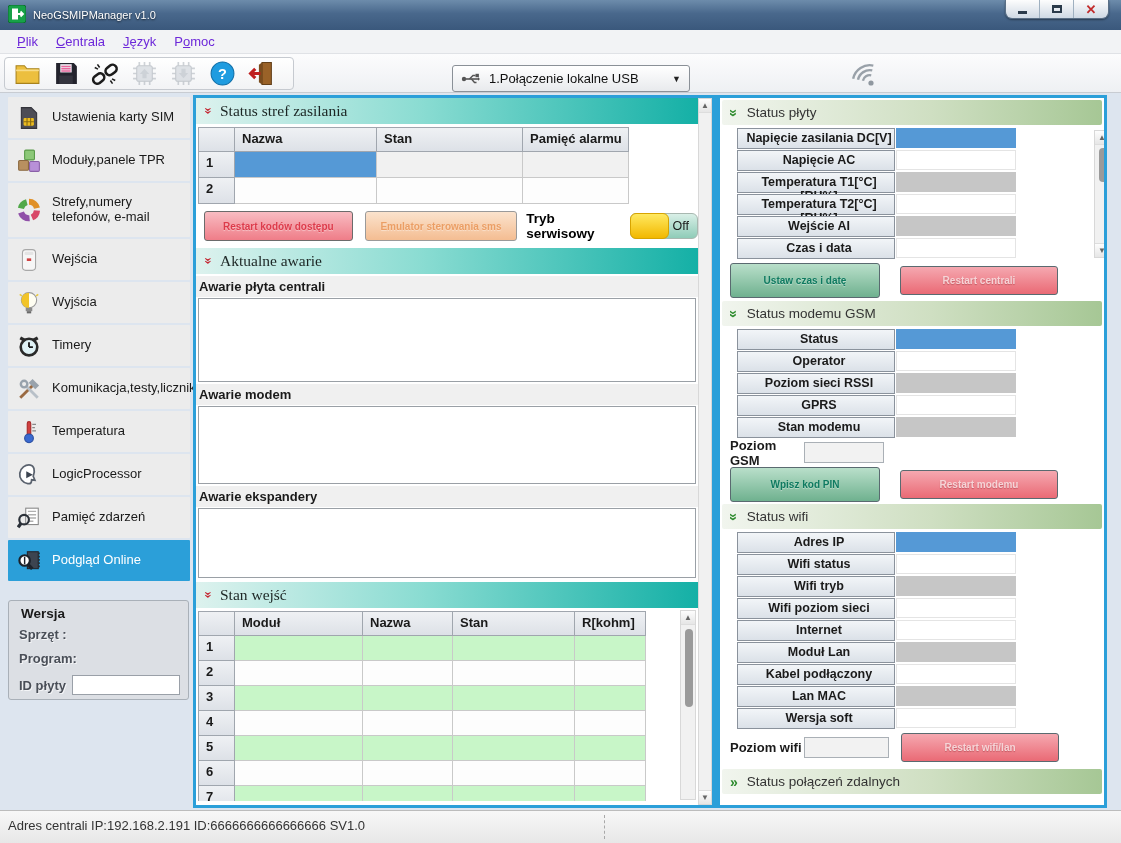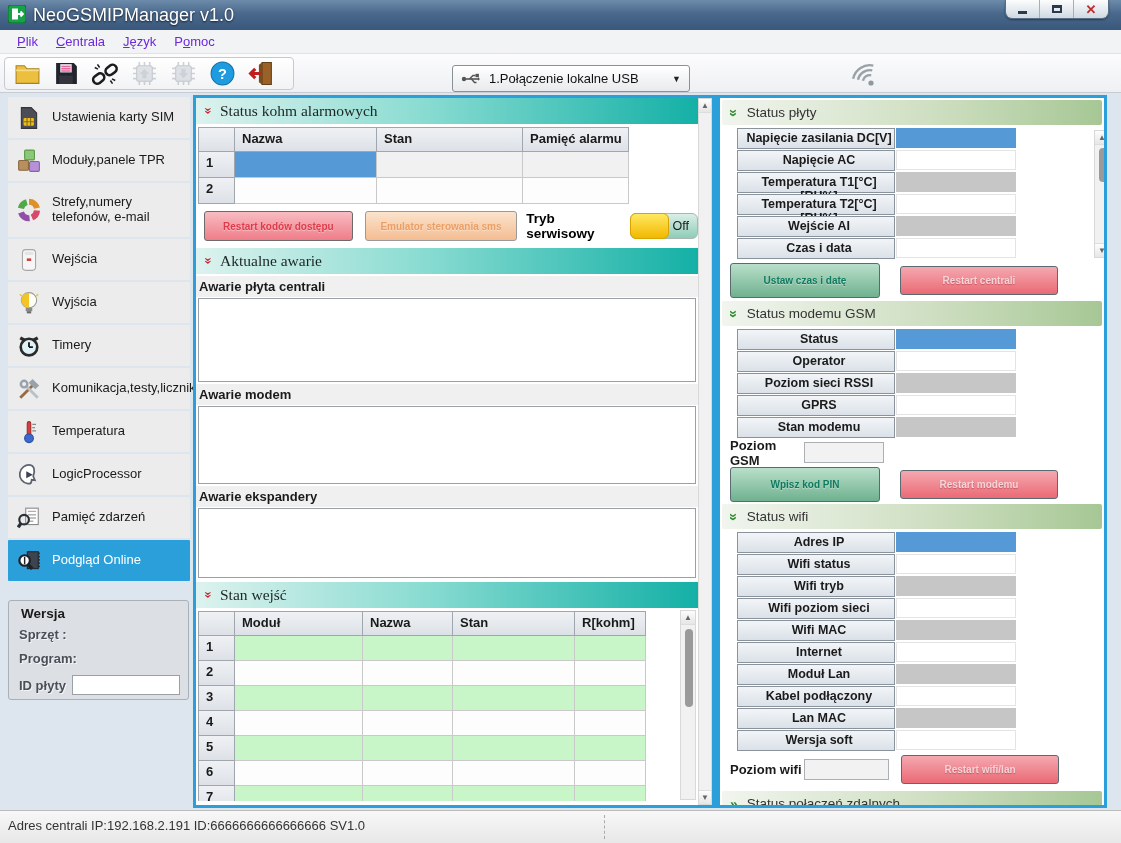--- a/index.html
+++ b/index.html
@@ -3,21 +3,21 @@
 <meta charset="utf-8">
 <style>
   * { box-sizing: border-box; margin: 0; padding: 0; }
   html,body { width:1121px; height:843px; overflow:hidden; }
   body { font-family:"Liberation Sans", sans-serif; background:#dde5ef; position:relative; font-size:13px; color:#1a1a1a; }
 
   
   .titlebar { position:absolute; left:0; top:0; width:1121px; height:30px;
     background:linear-gradient(#6d8cab 0%, #49688c 45%, #3a587c 100%);
     display:flex; align-items:center; padding-left:8px; }
-  .title-text { color:#fff; font-size:18px; margin-left:7px; text-shadow:0 1px 2px rgba(0,0,0,.7); }
+  .title-text { color:#fff; font-size:11px; margin-left:7px; text-shadow:0 1px 2px rgba(0,0,0,.7); }
   .winbtns { position:absolute; right:12px; top:0; height:19px; display:flex;
     border:1px solid #5a6f86; border-top:none; border-radius:0 0 7px 7px; overflow:hidden;
     background:linear-gradient(#fdfdfd,#cfd9e4); box-shadow:0 1px 2px rgba(0,0,0,.4); }
   .winbtn { width:34px; height:100%; display:flex; align-items:center; justify-content:center;
     border-right:1px solid #9fb0c0; font-size:12px; color:#2a3a4a; cursor:default; }
   .winbtn:last-child { border-right:none; }
   .glyph-min { width:9px; height:3px; background:#2a3a4a; margin-top:6px; }
   .glyph-max { width:10px; height:8px; border:2px solid #2a3a4a; border-top-width:3px; }
   .winbtn.close { color:#c22b2b; font-weight:bold; font-size:13px; }
 
@@ -391,21 +391,21 @@
     <input class="vinput" value="" style="">
   </div>
 </div>
 
 <div class="maincontainer">
 
   <div class="centerpanel">
     <div class="cp-content">
       <div class="sec-h teal">
         <span class="chev red">»</span>
-        <span>Status kohm alarmowych</span>
+        <span>Status stref zasilania</span>
       </div>
       <div class="gridtable t-strefy"><div class="g-row">
             <div class="g-hcell" style="width: 36px;"></div>
             <div class="g-hcell" style="width: 142px;">Nazwa</div>
             <div class="g-hcell" style="width: 146px;">Stan</div>
             <div class="g-hcell" style="width: 106px;">Pamięć alarmu</div>
           </div><div class="g-row">
             <div class="g-numcell" style="width: 36px;">1</div>
             <div class="g-cell g-selected" style="width: 142px;"></div>
             <div class="g-cell g-light" style="width: 146px;"></div>
@@ -602,24 +602,20 @@
           </div>
           <div class="kvrow">
             <div class="kvlabel">Wifi tryb</div>
             <div class="kvvalue kv-gray"></div>
           </div>
           <div class="kvrow">
             <div class="kvlabel">Wifi poziom sieci</div>
             <div class="kvvalue kv-white"></div>
           </div>
           <div class="kvrow">
-            <div class="kvlabel">Wifi MAC</div>
-            <div class="kvvalue kv-gray"></div>
-          </div>
-          <div class="kvrow">
             <div class="kvlabel">Internet</div>
             <div class="kvvalue kv-white"></div>
           </div>
           <div class="kvrow">
             <div class="kvlabel">Moduł Lan</div>
             <div class="kvvalue kv-gray"></div>
           </div>
           <div class="kvrow">
             <div class="kvlabel">Kabel podłączony</div>
             <div class="kvvalue kv-white"></div>

